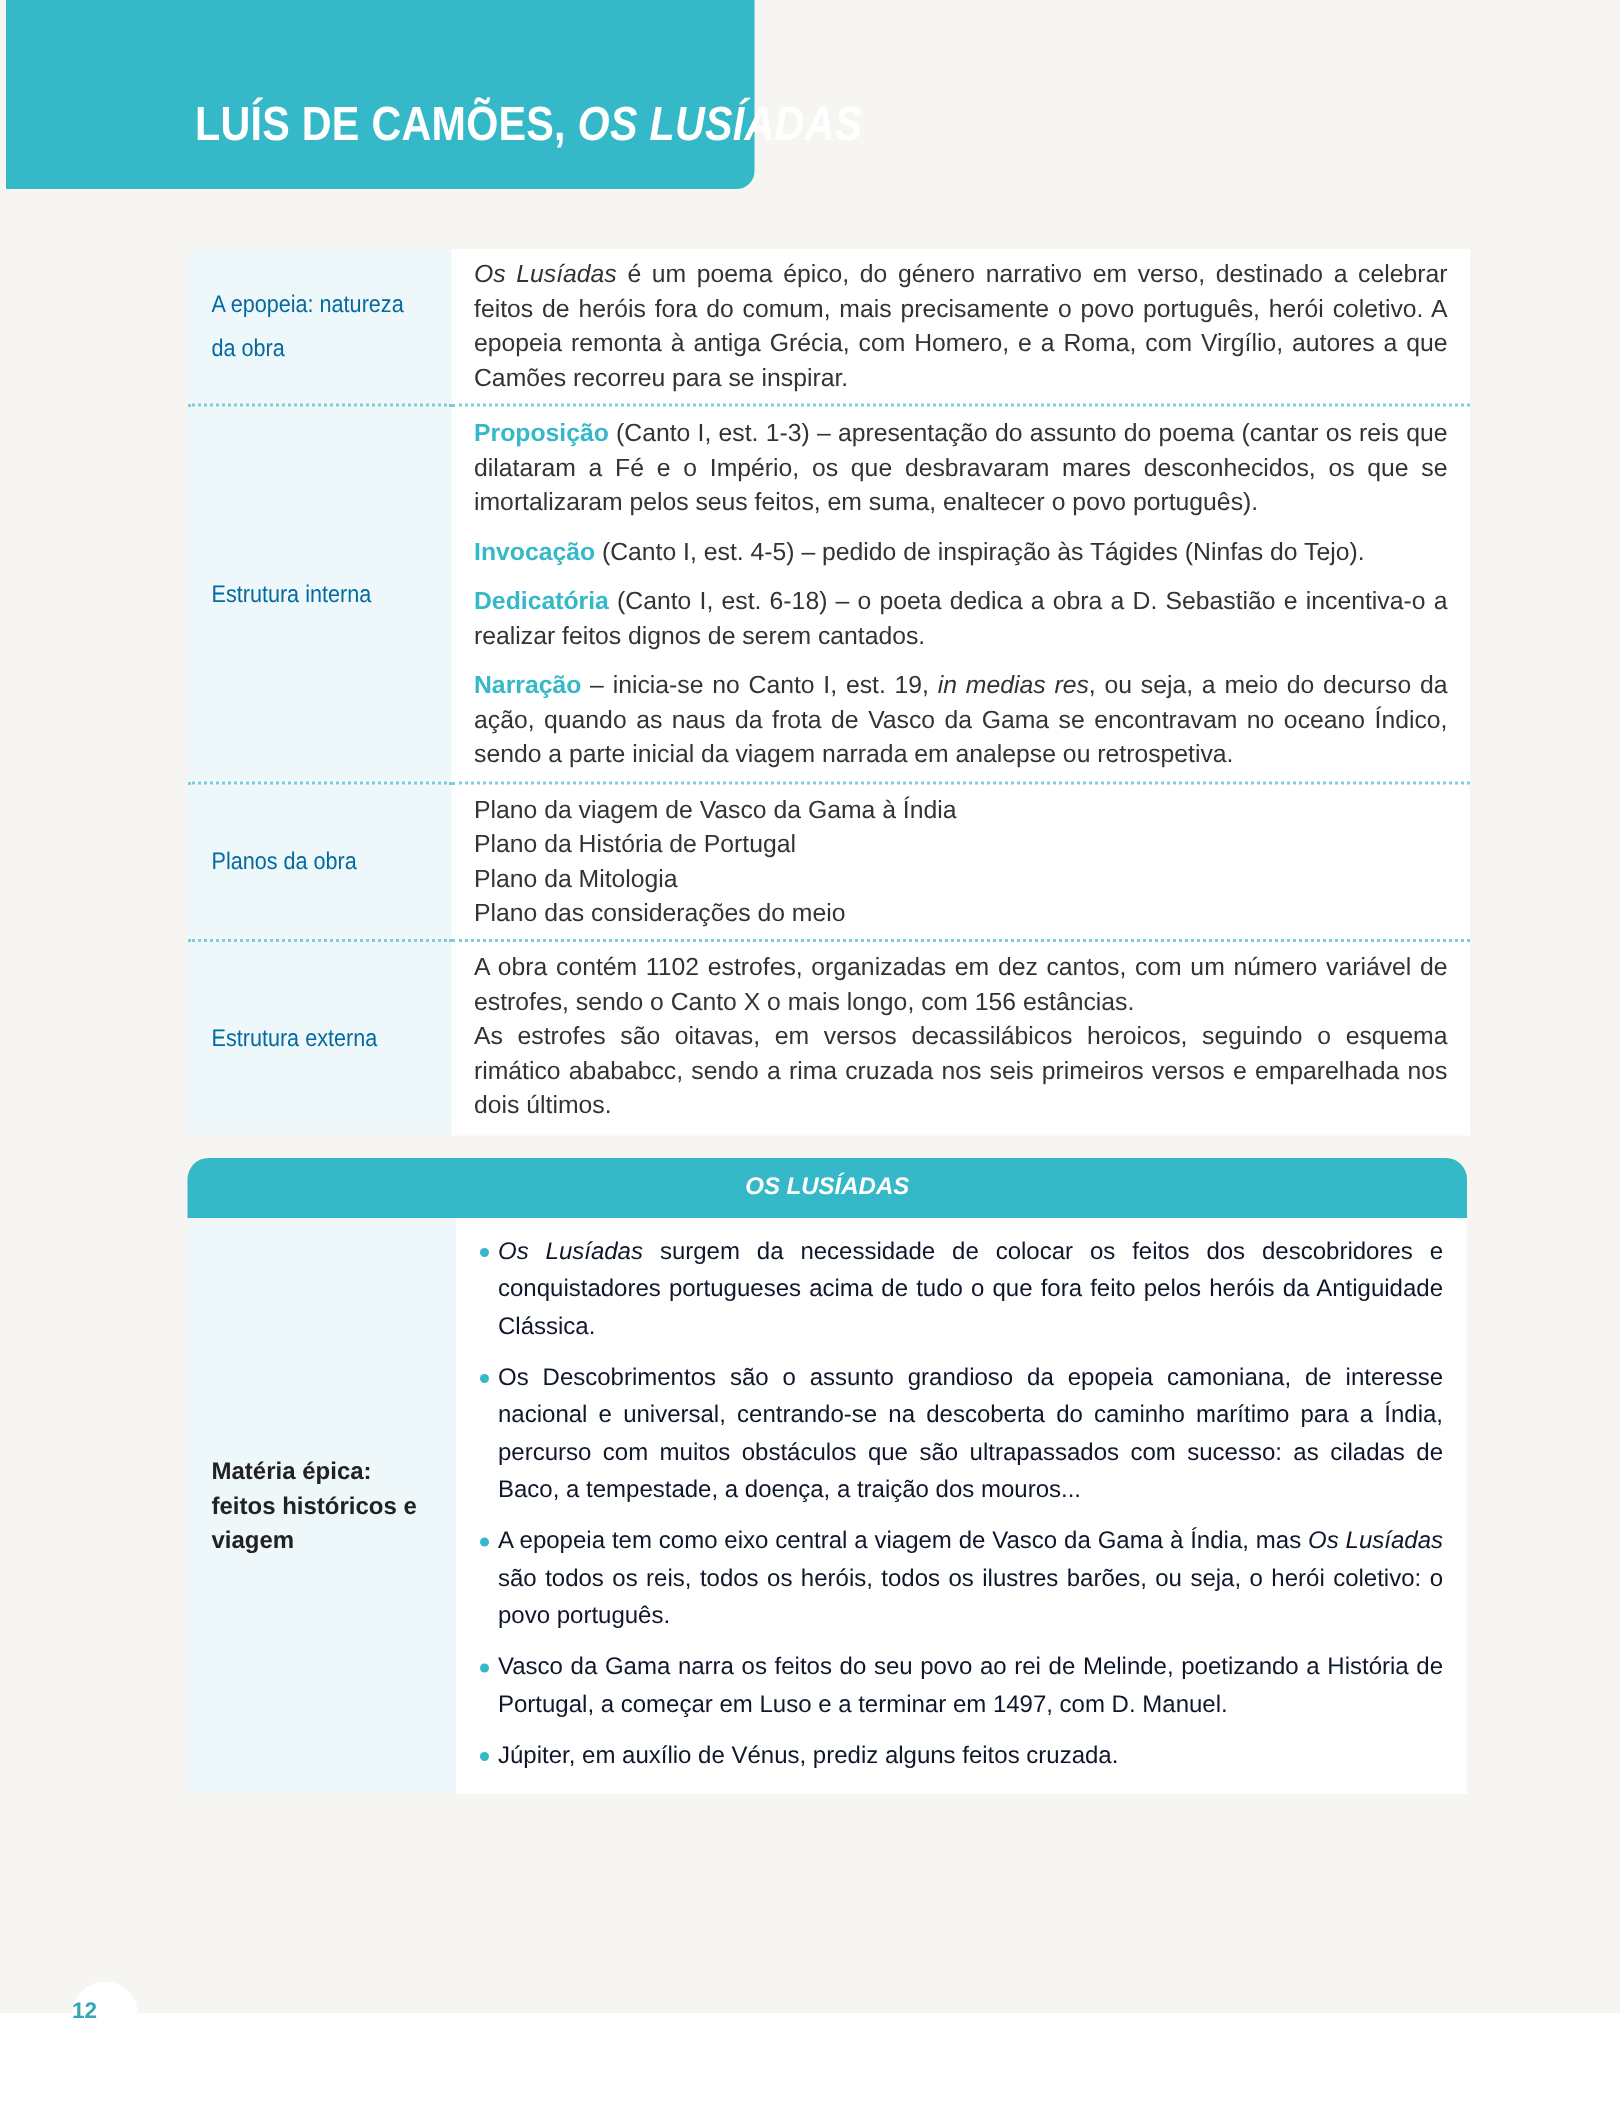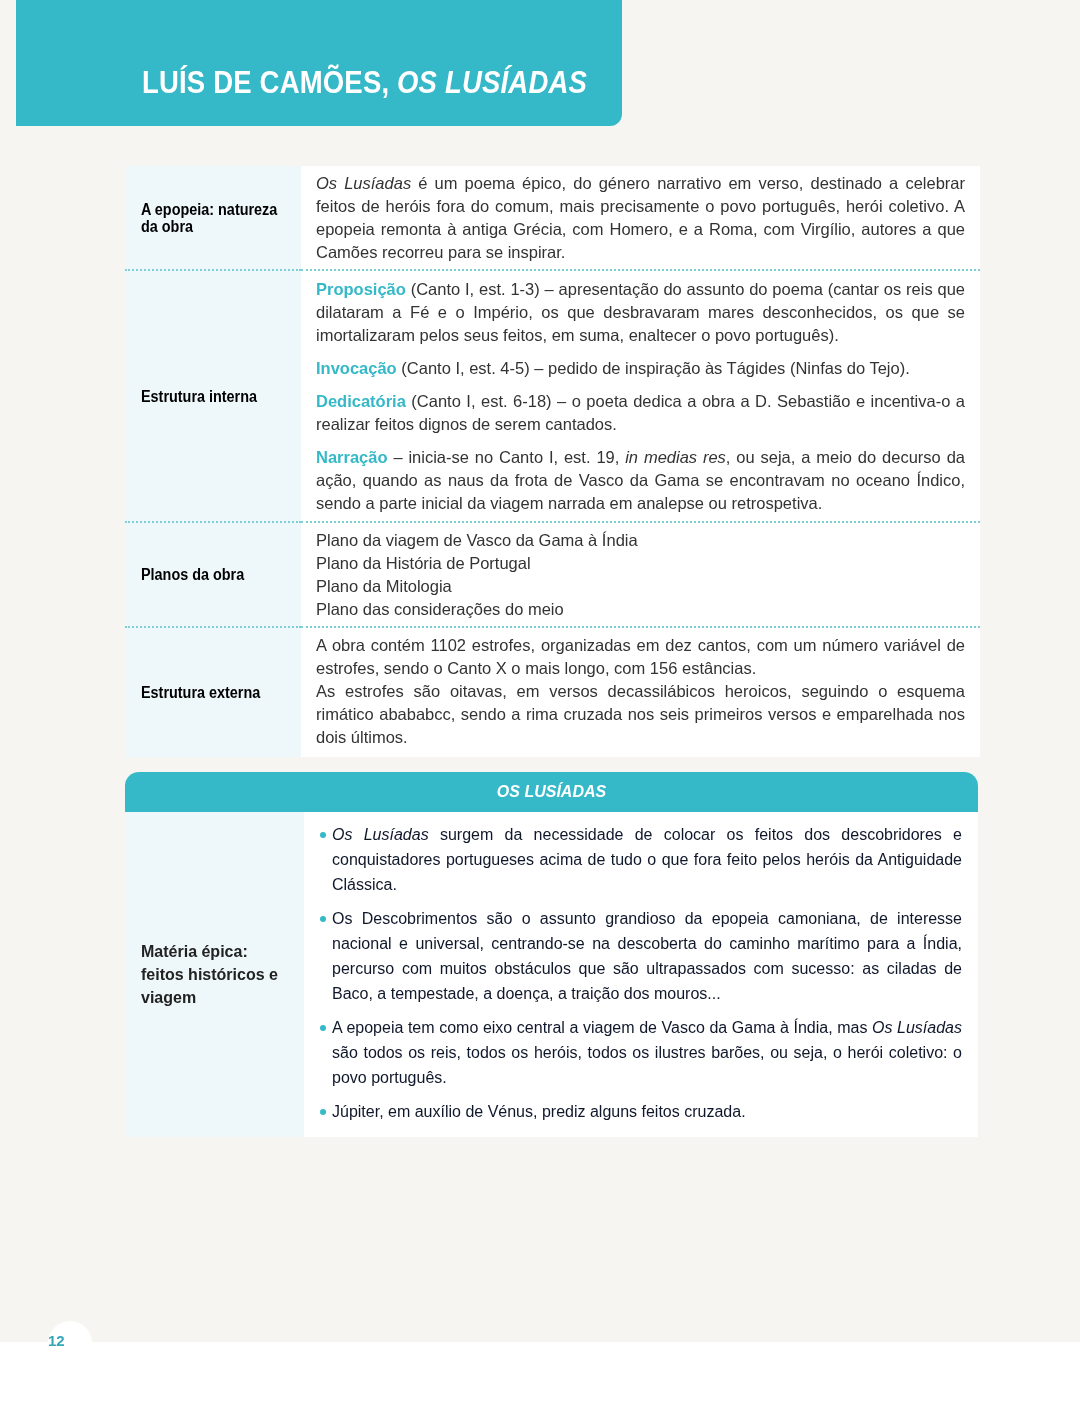--- a/index.html
+++ b/index.html
@@ -5,22 +5,22 @@
   * { box-sizing: border-box; margin: 0; padding: 0; }
   html, body { width: 1080px; height: 1406px; }
   body {
     background: #f6f5f1;
     font-family: "Liberation Sans", sans-serif;
     color: #2a2a2a;
     position: relative;
     overflow: hidden;
   }
   .title-banner {
-    position: absolute; left: 16px; top: 0;
-    width: 606px; height: 126px;
+    position: absolute; left: 4px; top: 0;
+    width: 499px; height: 126px;
     background: #35b8c7;
     border-bottom-right-radius: 12px;
   }
   .title-banner h1 {
     position: absolute; left: 126px; top: 64px;
     font-family: "Liberation Sans", sans-serif;
     font-weight: bold; font-size: 32px;
     color: #ffffff; letter-spacing: 0.2px;
     transform: scaleX(0.86); transform-origin: left center;
     white-space: nowrap;
@@ -28,22 +28,22 @@
   .title-banner h1 em { font-style: italic; }
 
   table.info {
     position: absolute; left: 125px; top: 166px;
     width: 855px; border-collapse: collapse;
   }
   table.info td { vertical-align: middle; }
   table.info td.label {
     width: 176px; background: #eef7fa;
     padding: 0 8px 0 16px;
-    font-weight: bold; font-size: 16px; line-height: 17px;
-    color: #000000; transform-origin: left center;
+    font-weight: normal; font-size: 16px; line-height: 29px;
+    color: #0369a1; transform-origin: left center;
   }
   table.info td.label span { display: inline-block; transform: scaleX(0.9); transform-origin: left center; }
   table.info td.content {
     background: #ffffff;
     padding: 6px 15px 5px 15px;
     font-size: 16.5px; line-height: 23px; color: #333;
     text-align: justify;
   }
   table.info tr.sep td { border-top: 2px dotted #7ccfd9; }
   .para + .para { margin-top: 10px; }
@@ -140,19 +140,20 @@
 <div class="box2">
   <div class="head">OS LUSÍADAS</div>
   <div class="body">
     <div class="left">
         <span style="max-width:140px;display:inline-block">Matéria épica: feitos históricos e viagem</span>
       </div>
     <div class="right">
       <div class="bullet"><em>Os Lusíadas</em><span> surgem da necessidade de colocar os feitos dos descobridores e conquistadores portugueses acima de tudo o que fora feito pelos heróis da Antiguidade Clássica.</span></div>
       <div class="bullet"><span>Os Descobrimentos são o assunto grandioso da epopeia camoniana, de interesse nacional e universal, centrando-se na descoberta do caminho marítimo para a Índia, percurso com muitos obstáculos que são ultrapassados com sucesso: as ciladas de Baco, a tempestade, a doença, a traição dos mouros...</span></div>
       <div class="bullet"><span>A epopeia tem como eixo central a viagem de Vasco da Gama à Índia, mas </span><em>Os Lusíadas</em><span> são todos os reis, todos os heróis, todos os ilustres barões, ou seja, o herói coletivo: o povo português.</span></div>
+      <div class="bullet"><span>Vasco da Gama narra os feitos do seu povo ao rei de Melinde, poetizando a História de Portugal, a começar em Luso e a terminar em 1497, com D. Manuel.</span></div>
       <div class="bullet"><span>Júpiter, em auxílio de Vénus, prediz alguns feitos cruzada.</span></div>
     </div>
   </div>
 </div>
 
 <div class="footer-band"></div>
 <div class="page-num">12</div>
 
 </body></html>

